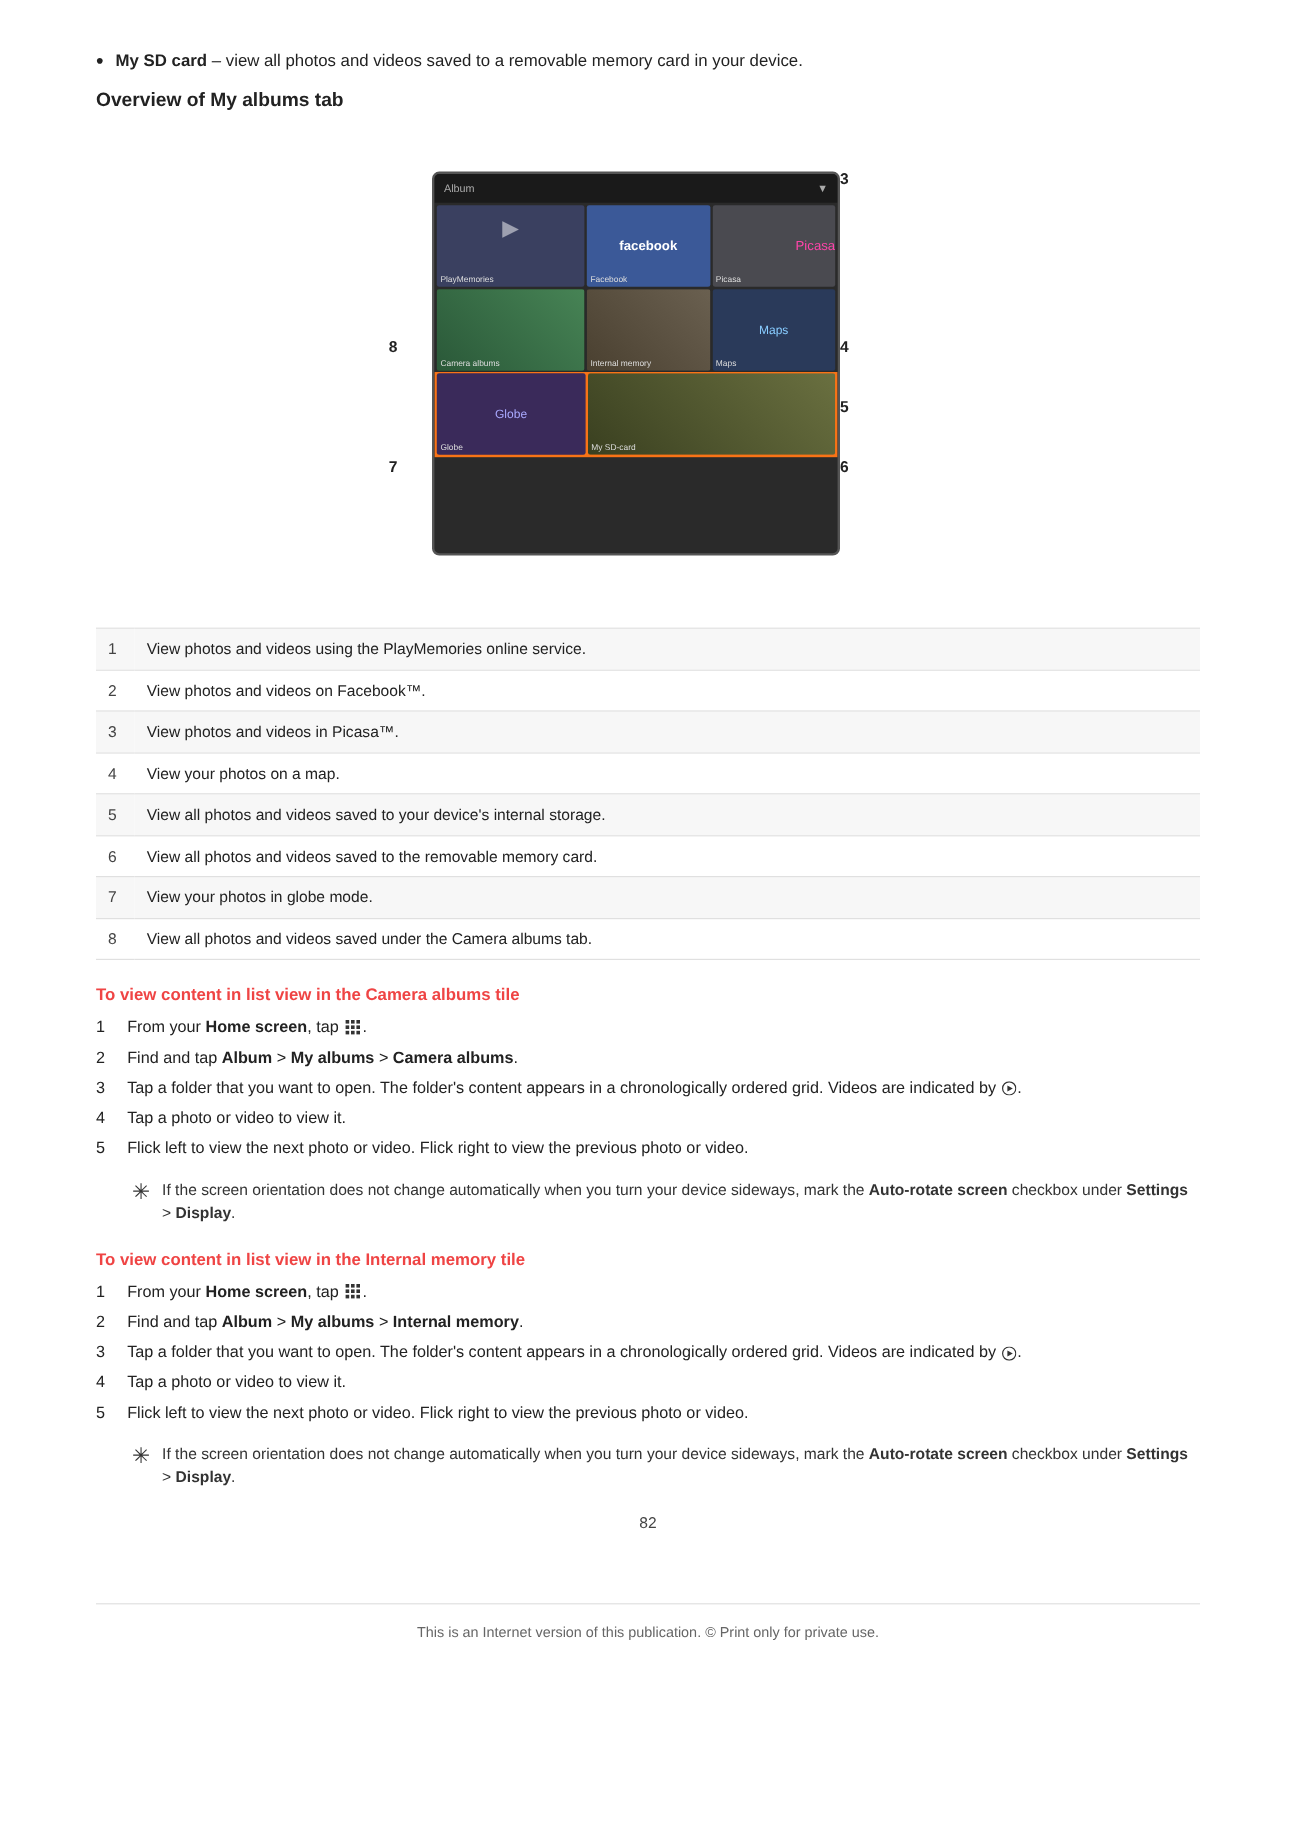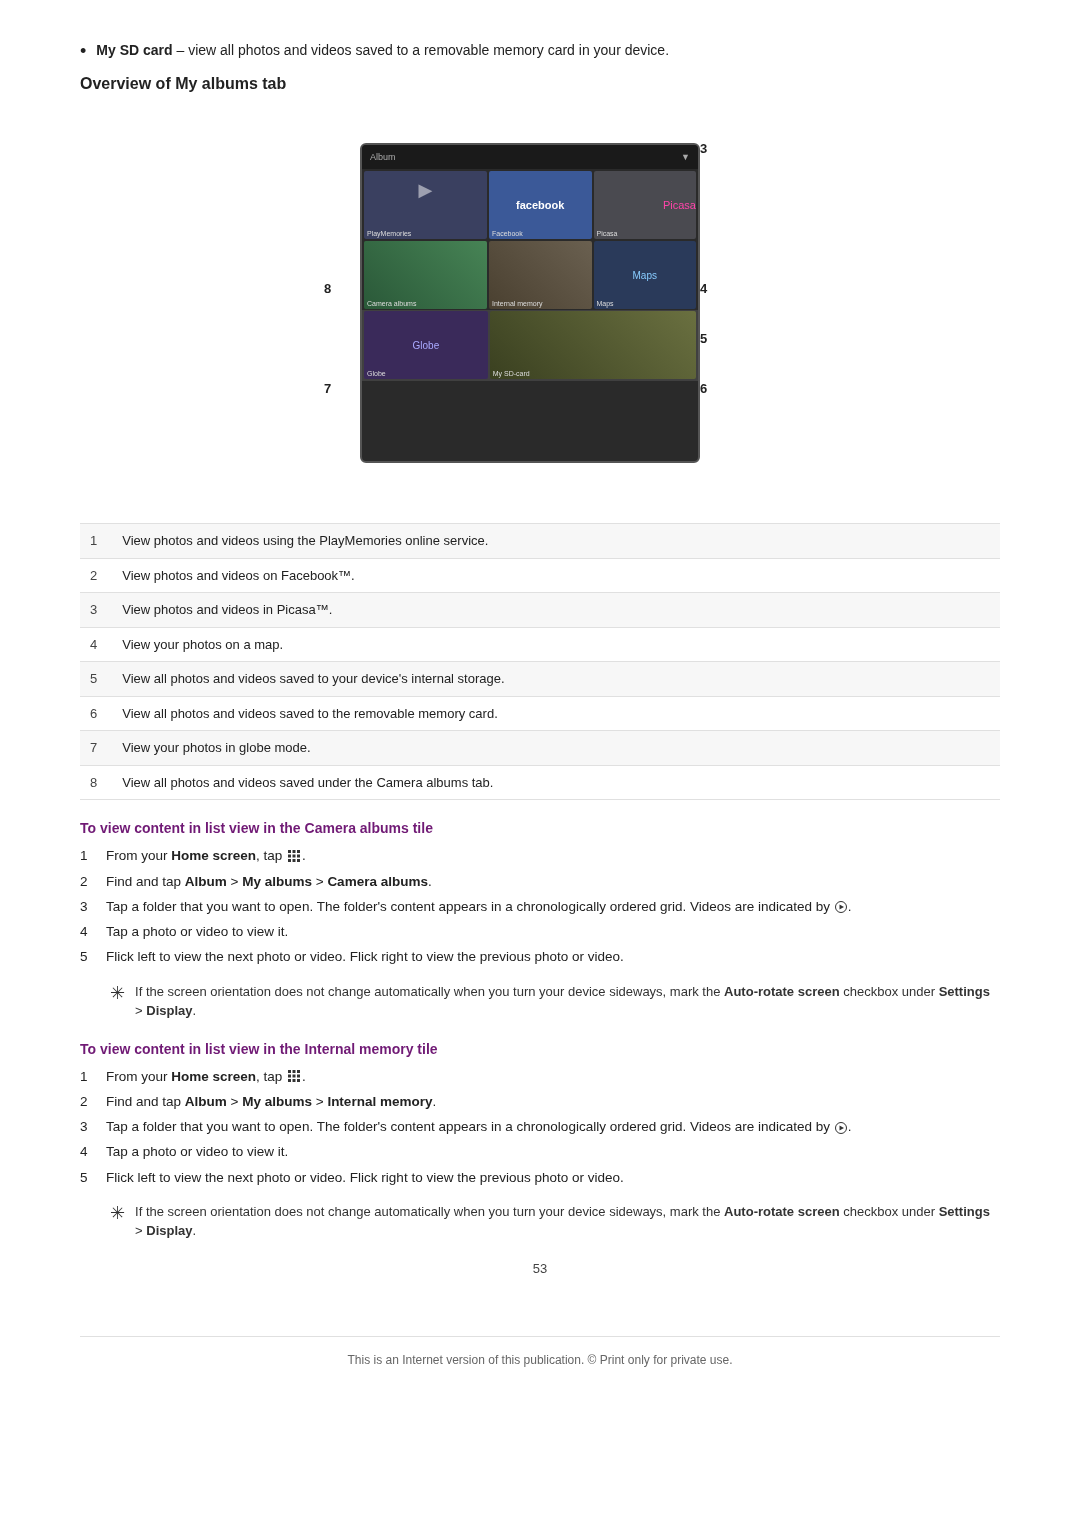--- a/index.html
+++ b/index.html
@@ -81,21 +81,21 @@
     .numbered-table td:first-child {
       width: 30px;
       color: #444;
       text-align: right;
       padding-right: 15px;
     }
     .numbered-table tr:nth-child(odd) { background: #f7f7f7; }
     .numbered-table tr:nth-child(even) { background: #fff; }
     
     .subsection-title {
-      color: #701a75;
+      color: #ef4444;
       font-size: 14px;
       font-weight: bold;
       margin: 20px 0 10px 0;
     }
     
     .steps-list {
       list-style: none;
       margin-bottom: 14px;
     }
     .steps-list li {
@@ -210,21 +210,21 @@
         <div style="background:#3a3020; flex:1; height:68px; border-radius:2px; position:relative; overflow:hidden;">
           <div style="width:100%; height:100%; background: linear-gradient(45deg, #4a4030, #6a6050);"></div>
           <div style="position:absolute; bottom:2px; left:3px; color:#ddd; font-size:7px;">Internal memory</div>
         </div>
         <div style="background:#2a3a5a; flex:1; height:68px; border-radius:2px; position:relative; overflow:hidden; display:flex; align-items:center; justify-content:center;">
           <span style="color:#8cf; font-size:10px;">Maps</span>
           <div style="position:absolute; bottom:2px; left:3px; color:#ddd; font-size:7px;">Maps</div>
         </div>
       </div>
 
-      <div style="display:flex; gap:2px; padding:1px 2px 2px 2px; background:#404040;">
+      <div style="display:flex; gap:2px; padding:1px 2px 2px 2px; background:#f97316;">
         <div style="background:#3a2a5a; flex:1.2; height:68px; border-radius:2px; position:relative; overflow:hidden; display:flex; align-items:center; justify-content:center;">
           <span style="color:#aaf; font-size:10px;">Globe</span>
           <div style="position:absolute; bottom:2px; left:3px; color:#ddd; font-size:7px;">Globe</div>
         </div>
         <div style="background:#4a3820; flex:2; height:68px; border-radius:2px; position:relative; overflow:hidden;">
           <div style="width:100%; height:100%; background: linear-gradient(45deg, #3a4020, #6a7040);"></div>
           <div style="position:absolute; bottom:2px; left:3px; color:#ddd; font-size:7px;">My SD-card</div>
         </div>
       </div>
     </div>
@@ -355,14 +355,14 @@
     <span class="step-num">5</span>
     <span>Flick left to view the next photo or video. Flick right to view the previous photo or video.</span>
   </li>
 </ul>
 
 <div class="tip-box">
   <span class="tip-icon">✳</span>
   <span>If the screen orientation does not change automatically when you turn your device sideways, mark the <strong>Auto-rotate screen</strong> checkbox under <strong>Settings</strong> &gt; <strong>Display</strong>.</span>
 </div>
 
-<div class="page-number">53</div>
+<div class="page-number">82</div>
 <div class="page-footer">This is an Internet version of this publication. © Print only for private use.</div>
 
 </body></html>

